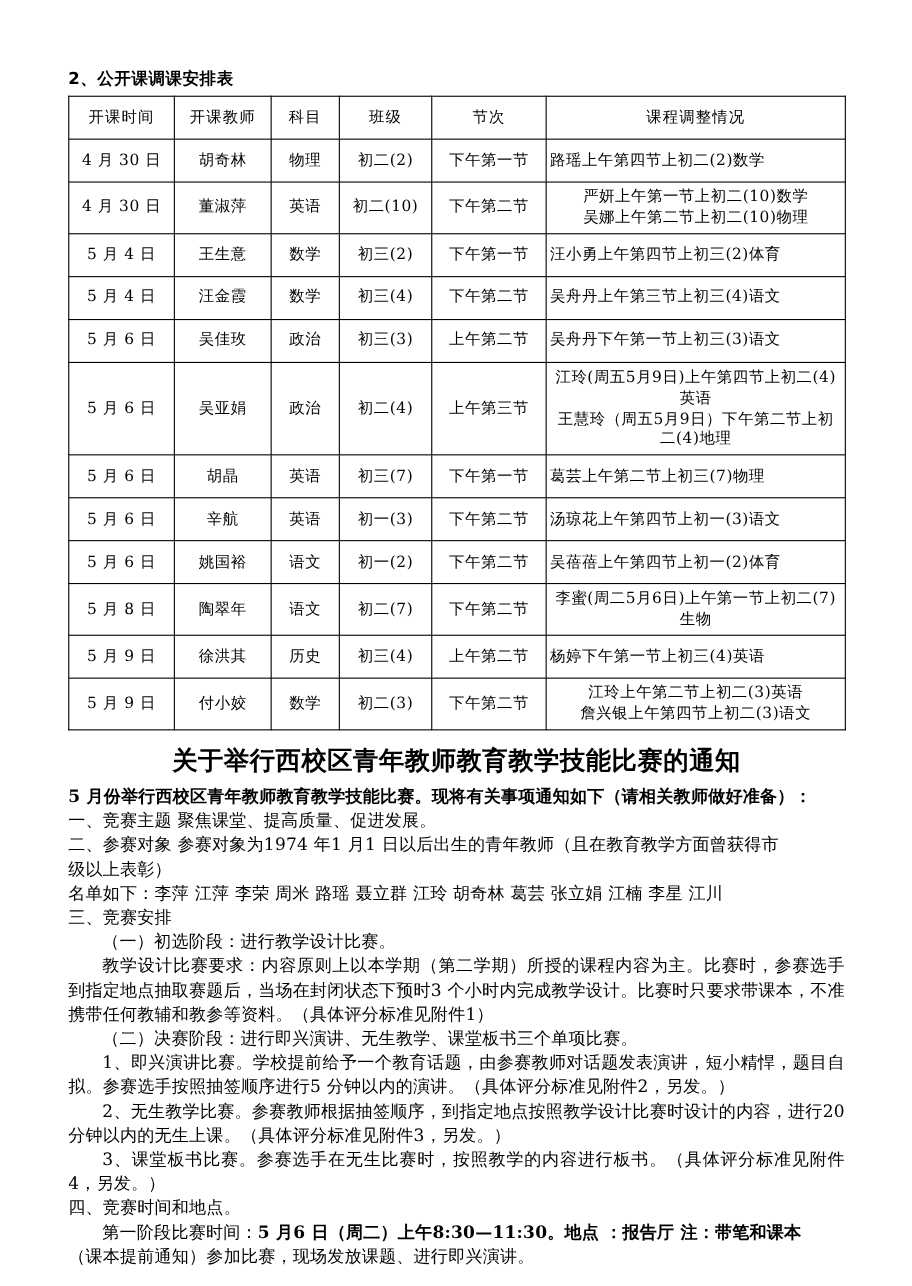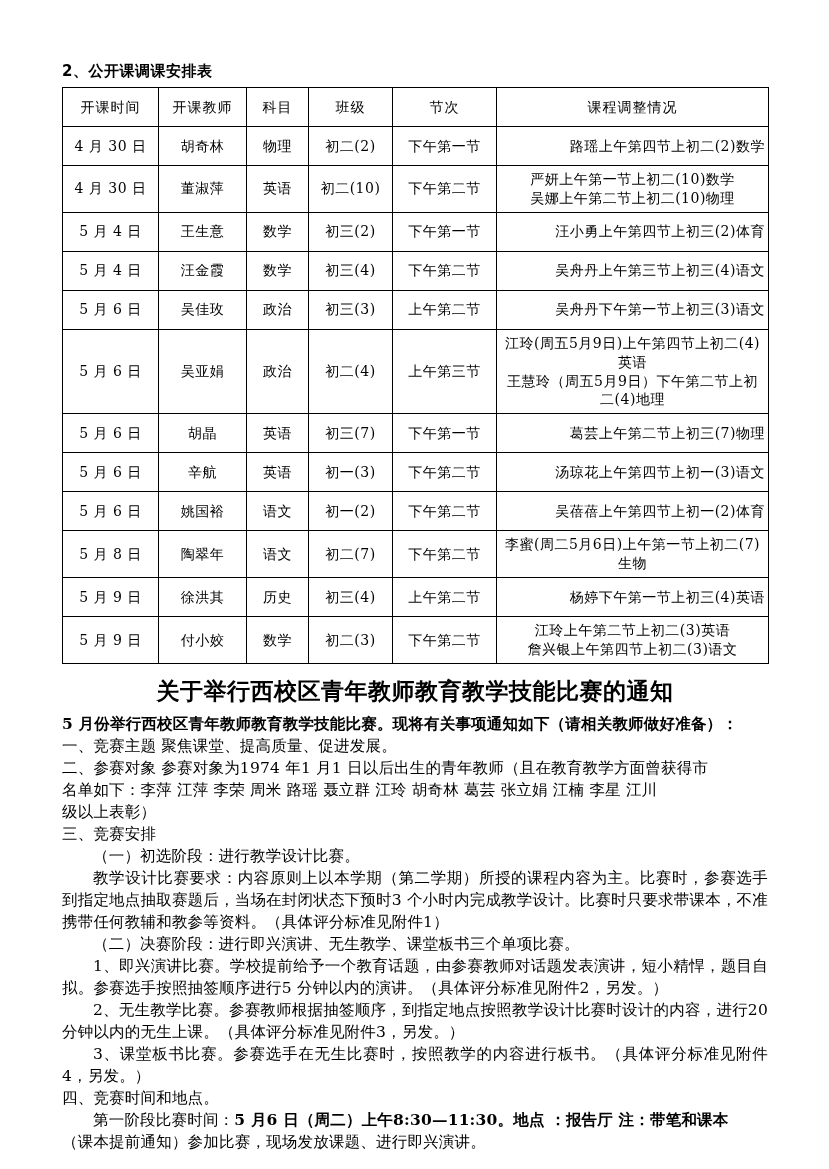--- a/index.html
+++ b/index.html
@@ -57,21 +57,21 @@
   table.sched td {
     height: 30px;
     letter-spacing: 0.5px;
   }
   td.note {
     text-align: left;
     padding-left: 6px;
     letter-spacing: 0;
   }
   td.note.center {
-    text-align: right;
+    text-align: left;
   }
   .col1 { width: 96px; }
   .col2 { width: 88px; }
   .col3 { width: 62px; }
   .col4 { width: 84px; }
   .col5 { width: 104px; }
   .col6 { width: 272px; }
 
   .doc-title {
     text-align: center;
@@ -222,22 +222,22 @@
           </tr>
         </tbody>
     </table>
 
     <div class="doc-title">关于举行西校区青年教师教育教学技能比赛的通知</div>
 
     <div class="body-text">
       <p class="nm bold">5 月份举行西校区青年教师教育教学技能比赛。现将有关事项通知如下（请相关教师做好准备）：</p>
       <p class="nm">一、竞赛主题  聚焦课堂、提高质量、促进发展。</p>
       <p class="nm">二、参赛对象  参赛对象为1974 年1 月1 日以后出生的青年教师（且在教育教学方面曾获得市</p>
+      <p class="nm">级以上表彰）</p>
       <p class="nm">名单如下：李萍  江萍  李荣   周米  路瑶  聂立群  江玲  胡奇林  葛芸  张立娟  江楠  李星  江川</p>
-      <p class="nm">级以上表彰）</p>
       <p class="nm">三、竞赛安排</p>
       <p class="nm indent2">（一）初选阶段：进行教学设计比赛。</p>
       <p class="nm indent2">教学设计比赛要求：内容原则上以本学期（第二学期）所授的课程内容为主。比赛时，参赛选手到指定地点抽取赛题后，当场在封闭状态下预时3 个小时内完成教学设计。比赛时只要求带课本，不准携带任何教辅和教参等资料。（具体评分标准见附件1）</p>
       <p class="nm indent2">（二）决赛阶段：进行即兴演讲、无生教学、课堂板书三个单项比赛。</p>
       <p class="nm indent2">1、即兴演讲比赛。学校提前给予一个教育话题，由参赛教师对话题发表演讲，短小精悍，题目自拟。参赛选手按照抽签顺序进行5 分钟以内的演讲。（具体评分标准见附件2，另发。）</p>
       <p class="nm indent2">2、无生教学比赛。参赛教师根据抽签顺序，到指定地点按照教学设计比赛时设计的内容，进行20 分钟以内的无生上课。（具体评分标准见附件3，另发。）</p>
       <p class="nm indent2">3、课堂板书比赛。参赛选手在无生比赛时，按照教学的内容进行板书。（具体评分标准见附件4，另发。）</p>
       <p class="nm">四、竞赛时间和地点。</p>
       <p class="nm indent2"><span>第一阶段比赛时间：</span><span class="bold">5 月6 日（周二）上午8:30—11:30。地点 ：报告厅  注：带笔和课本</span></p>
       <p class="nm">（课本提前通知）参加比赛，现场发放课题、进行即兴演讲。</p>

